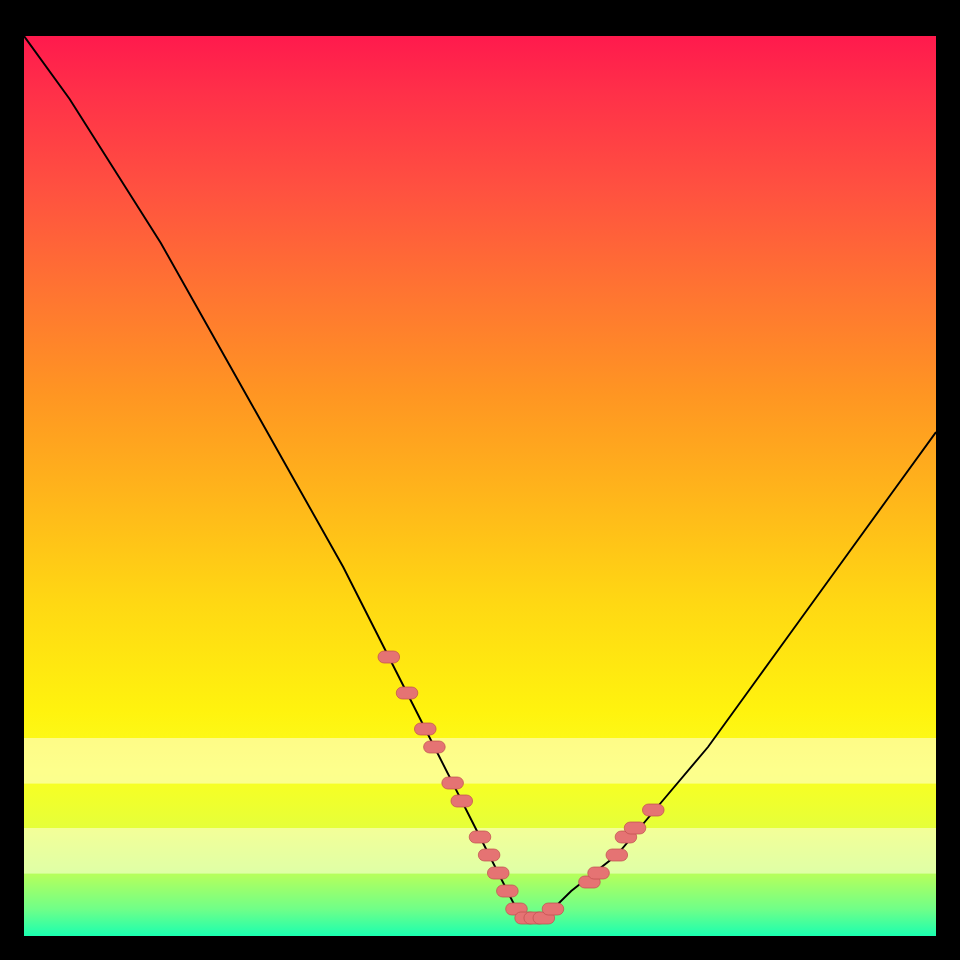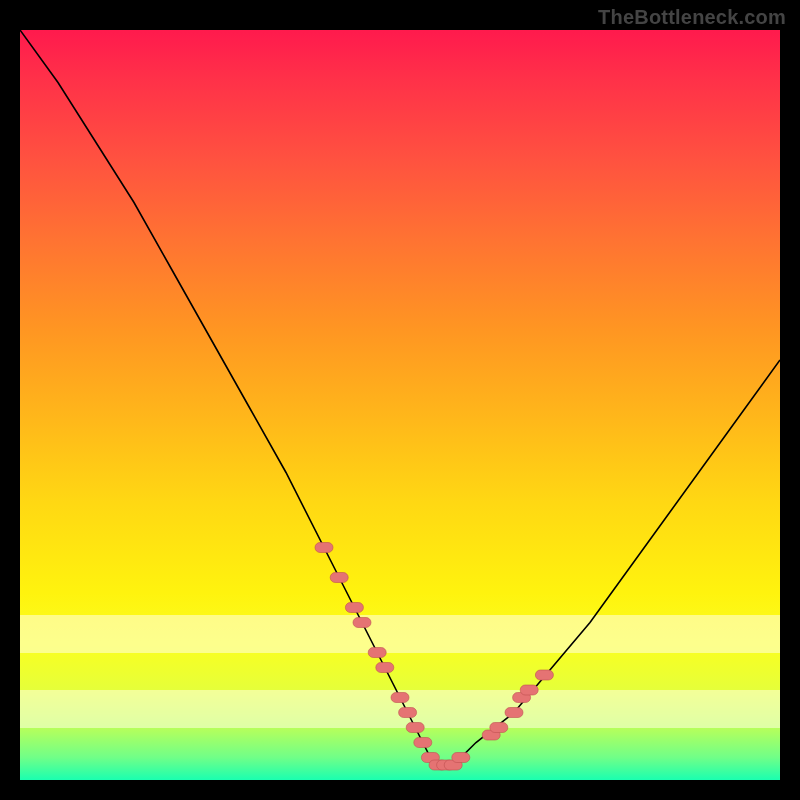--- a/index.html
+++ b/index.html
@@ -65,21 +65,20 @@
     width: 100%;
     height: 100%;
     z-index: 5;
   }
 </style>
 </head>
 <body>
 
 <div class="stage">
 
-  <div class="watermark">TheBottleneck.com</div>
 
   <div class="plot-frame">
     <div class="cream-band cream-top"></div>
     <div class="cream-band cream-bot"></div>
 
     <svg class="curve" viewBox="0 0 760 750" preserveAspectRatio="none">
       <path id="curve-path" fill="none" stroke="#000" stroke-width="1.6" d="M0.0 0.0 L38.0 52.5 L76.0 112.5 L114.0 172.5 L152.0 240.0 L190.0 307.5 L228.0 375.0 L266.0 442.5 L304.0 517.5 L342.0 592.5 L380.0 667.5 L395.2 697.5 L410.4 727.5 L418.0 735.0 L425.6 735.0 L440.8 727.5 L456.0 712.5 L494.0 682.5 L532.0 637.5 L570.0 592.5 L608.0 540.0 L646.0 487.5 L684.0 435.0 L722.0 382.5 L760.0 330.0"></path>
       <g id="marker-layer">
           <rect x="295.0" y="512.5" width="18" height="10" rx="5" ry="5" fill="#e57373" stroke="#c05050" stroke-width="0.6"></rect>
           <rect x="310.2" y="542.5" width="18" height="10" rx="5" ry="5" fill="#e57373" stroke="#c05050" stroke-width="0.6"></rect>

